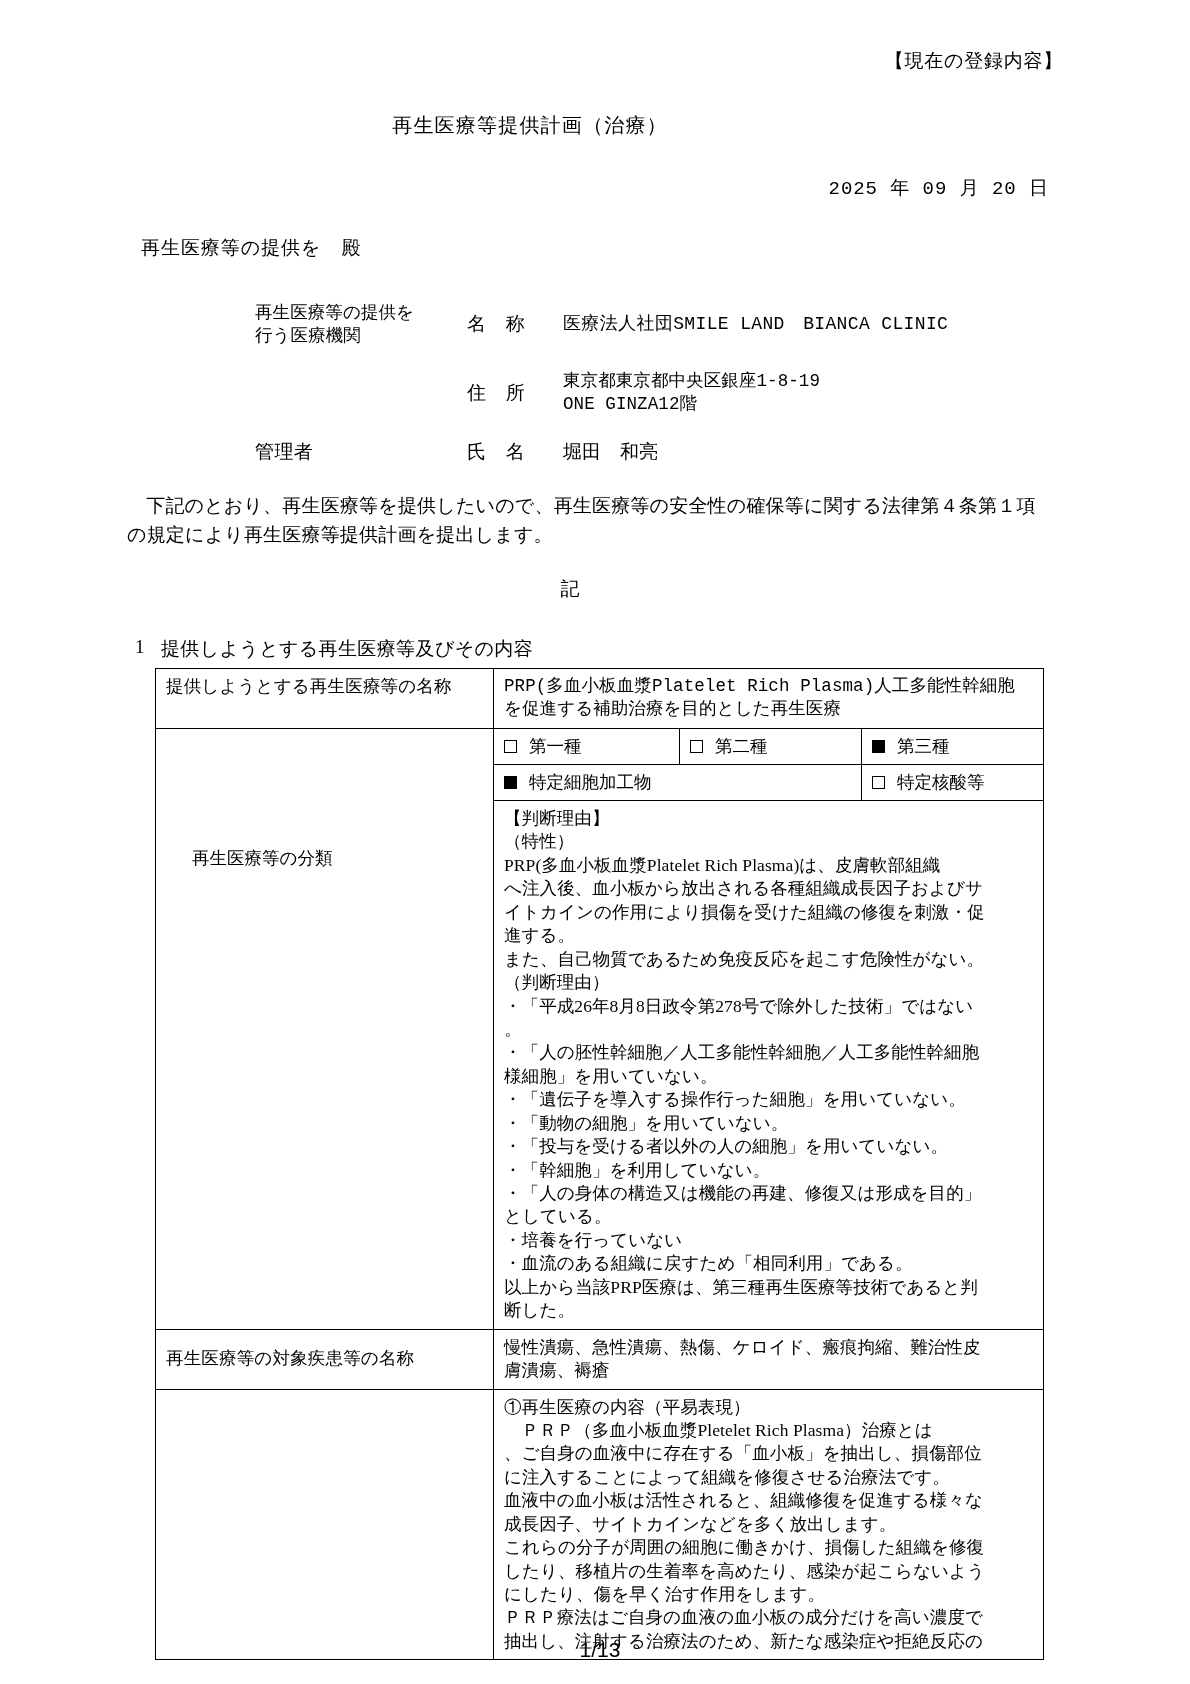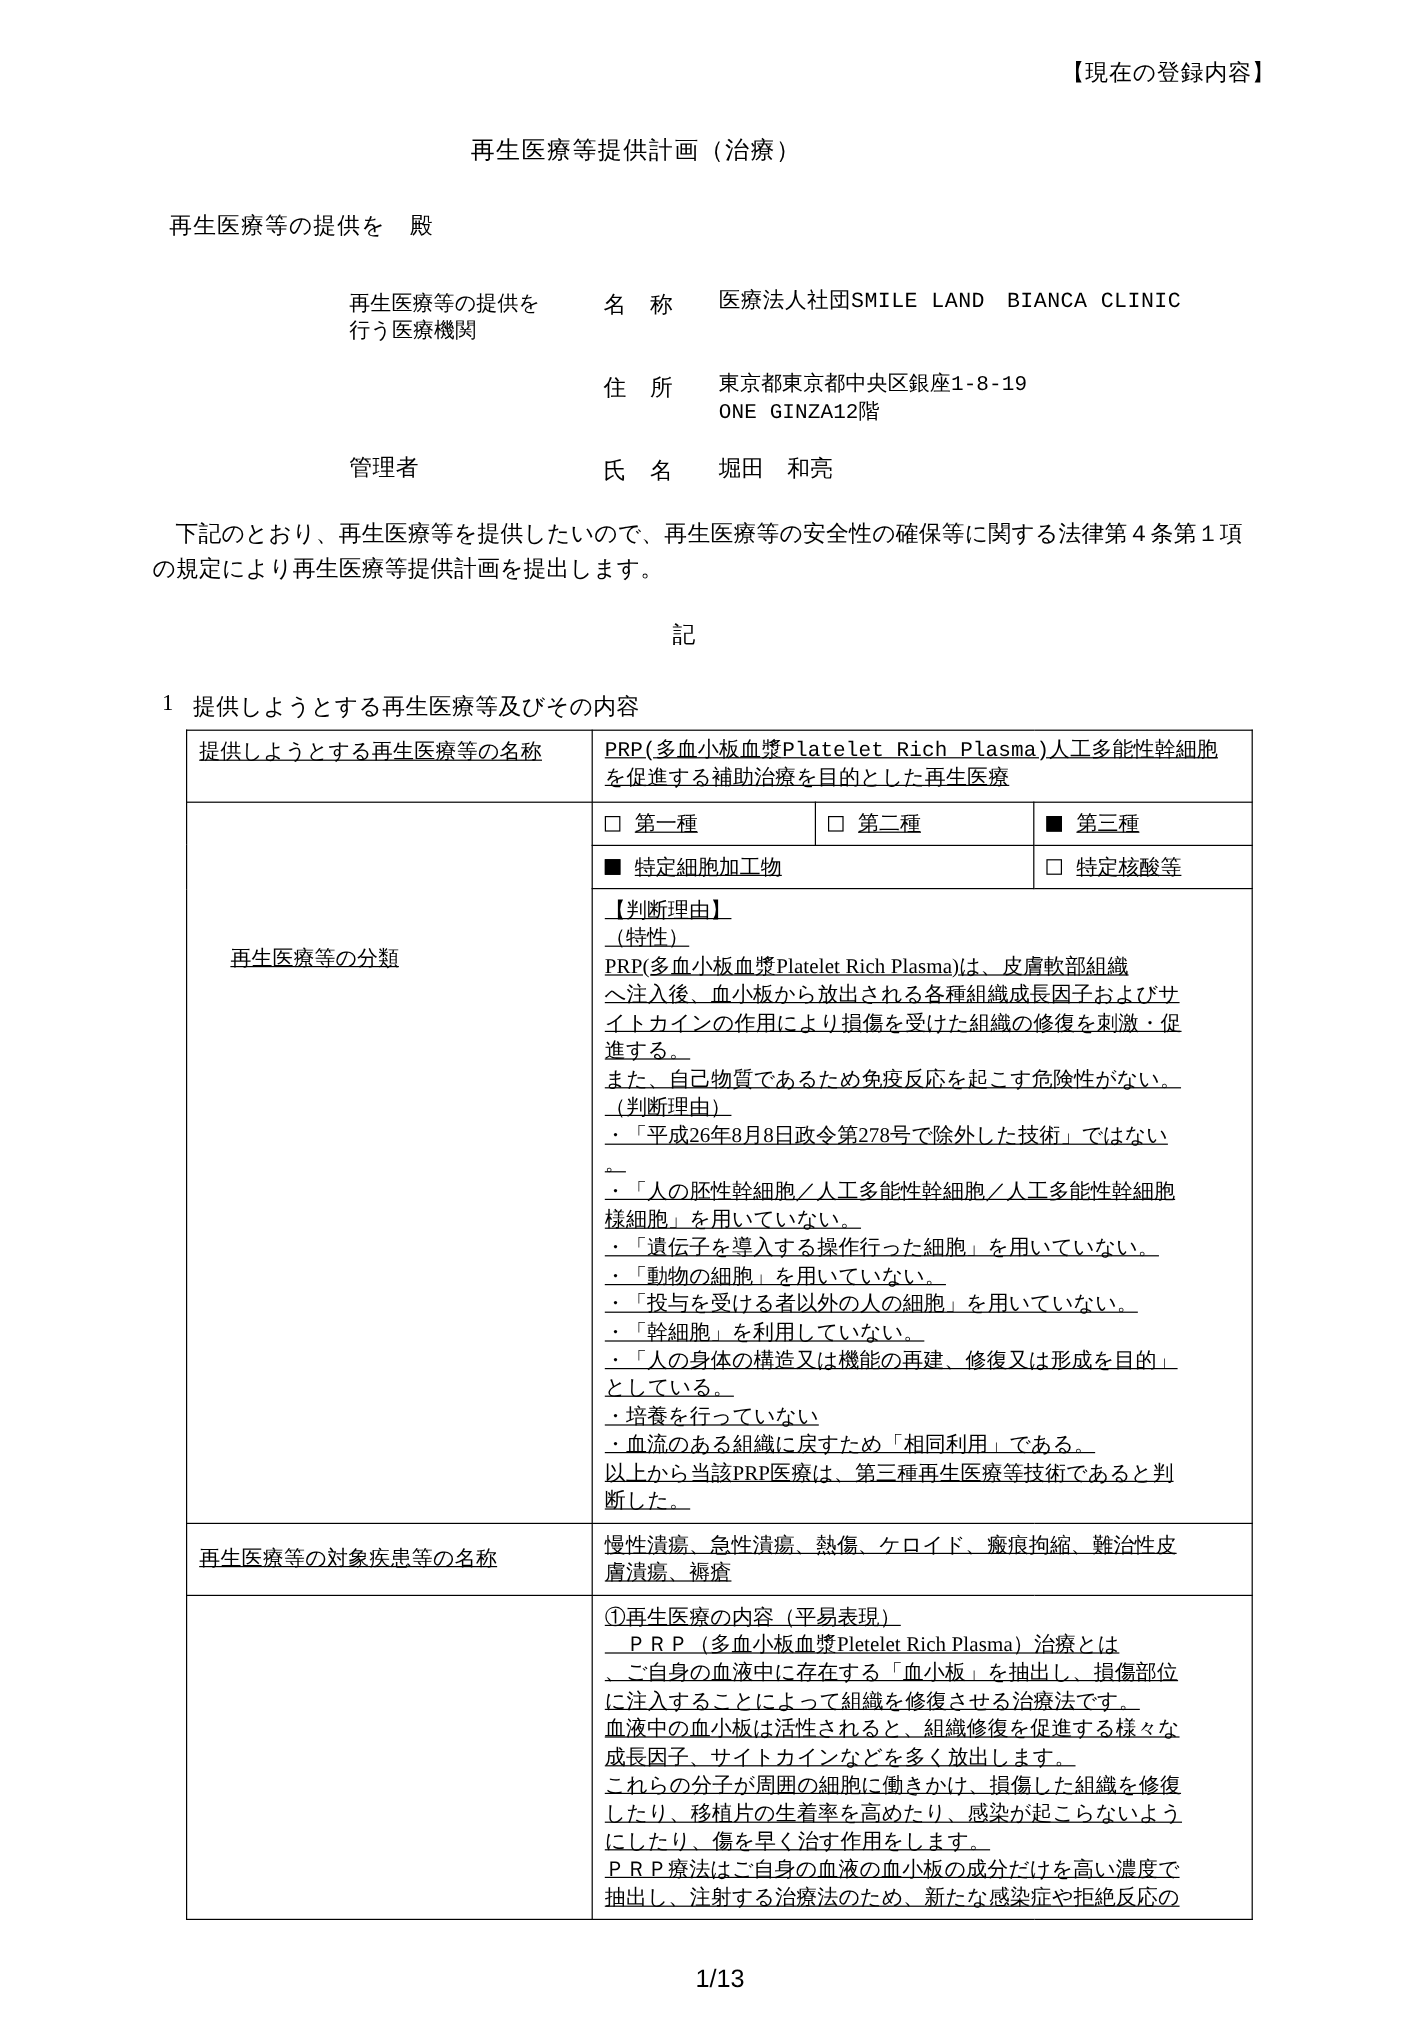--- a/index.html
+++ b/index.html
@@ -55,23 +55,22 @@
     padding-left: 14px;
   }
 
   
   .inst-block {
     margin: 0 0 14px 0;
     padding-left: 128px;
   }
   .inst-row {
     display: flex;
-    align-items: flex-start;
+    align-items: center;
     margin-bottom: 22px;
-    margin-left: 36px;
   }
   .inst-row:last-child { margin-bottom: 0; }
   .inst-left {
     width: 212px;
     flex: 0 0 212px;
     font-size: 19px;
     line-height: 1.28;
     letter-spacing: 0.02em;
   }
   .inst-key {
@@ -115,21 +114,20 @@
     gap: 16px;
     padding-left: 8px;
   }
 
   
   table.plan {
     border-collapse: collapse;
     width: 888px;
     margin-left: 28px;
     table-layout: fixed;
-    text-decoration: underline;
   }
   table.plan td {
     border: 1.6px solid #000;
     vertical-align: top;
     padding: 6px 8px 6px 10px;
     font-size: 17.5px;
     line-height: 1.33;
   }
   td.label-cell {
     width: 338px;
@@ -184,20 +182,21 @@
 </head>
 <body>
 
 <div class="page">
   <div class="inner">
 
     <div class="reg-status">【現在の登録内容】</div>
 
     <div class="doc-title">再生医療等提供計画（治療）</div>
 
+    <div class="doc-date">2025 年 09 月 20 日</div>
 
     <div class="addressee">再生医療等の提供を　殿</div>
 
     <div class="inst-block">
       <div class="inst-row">
         <div class="inst-left cell-text">再生医療等の提供を
 行う医療機関</div>
         <div class="inst-key">名　称</div>
         <div class="inst-val asciipart">医療法人社団SMILE LAND　BIANCA CLINIC</div>
       </div>

